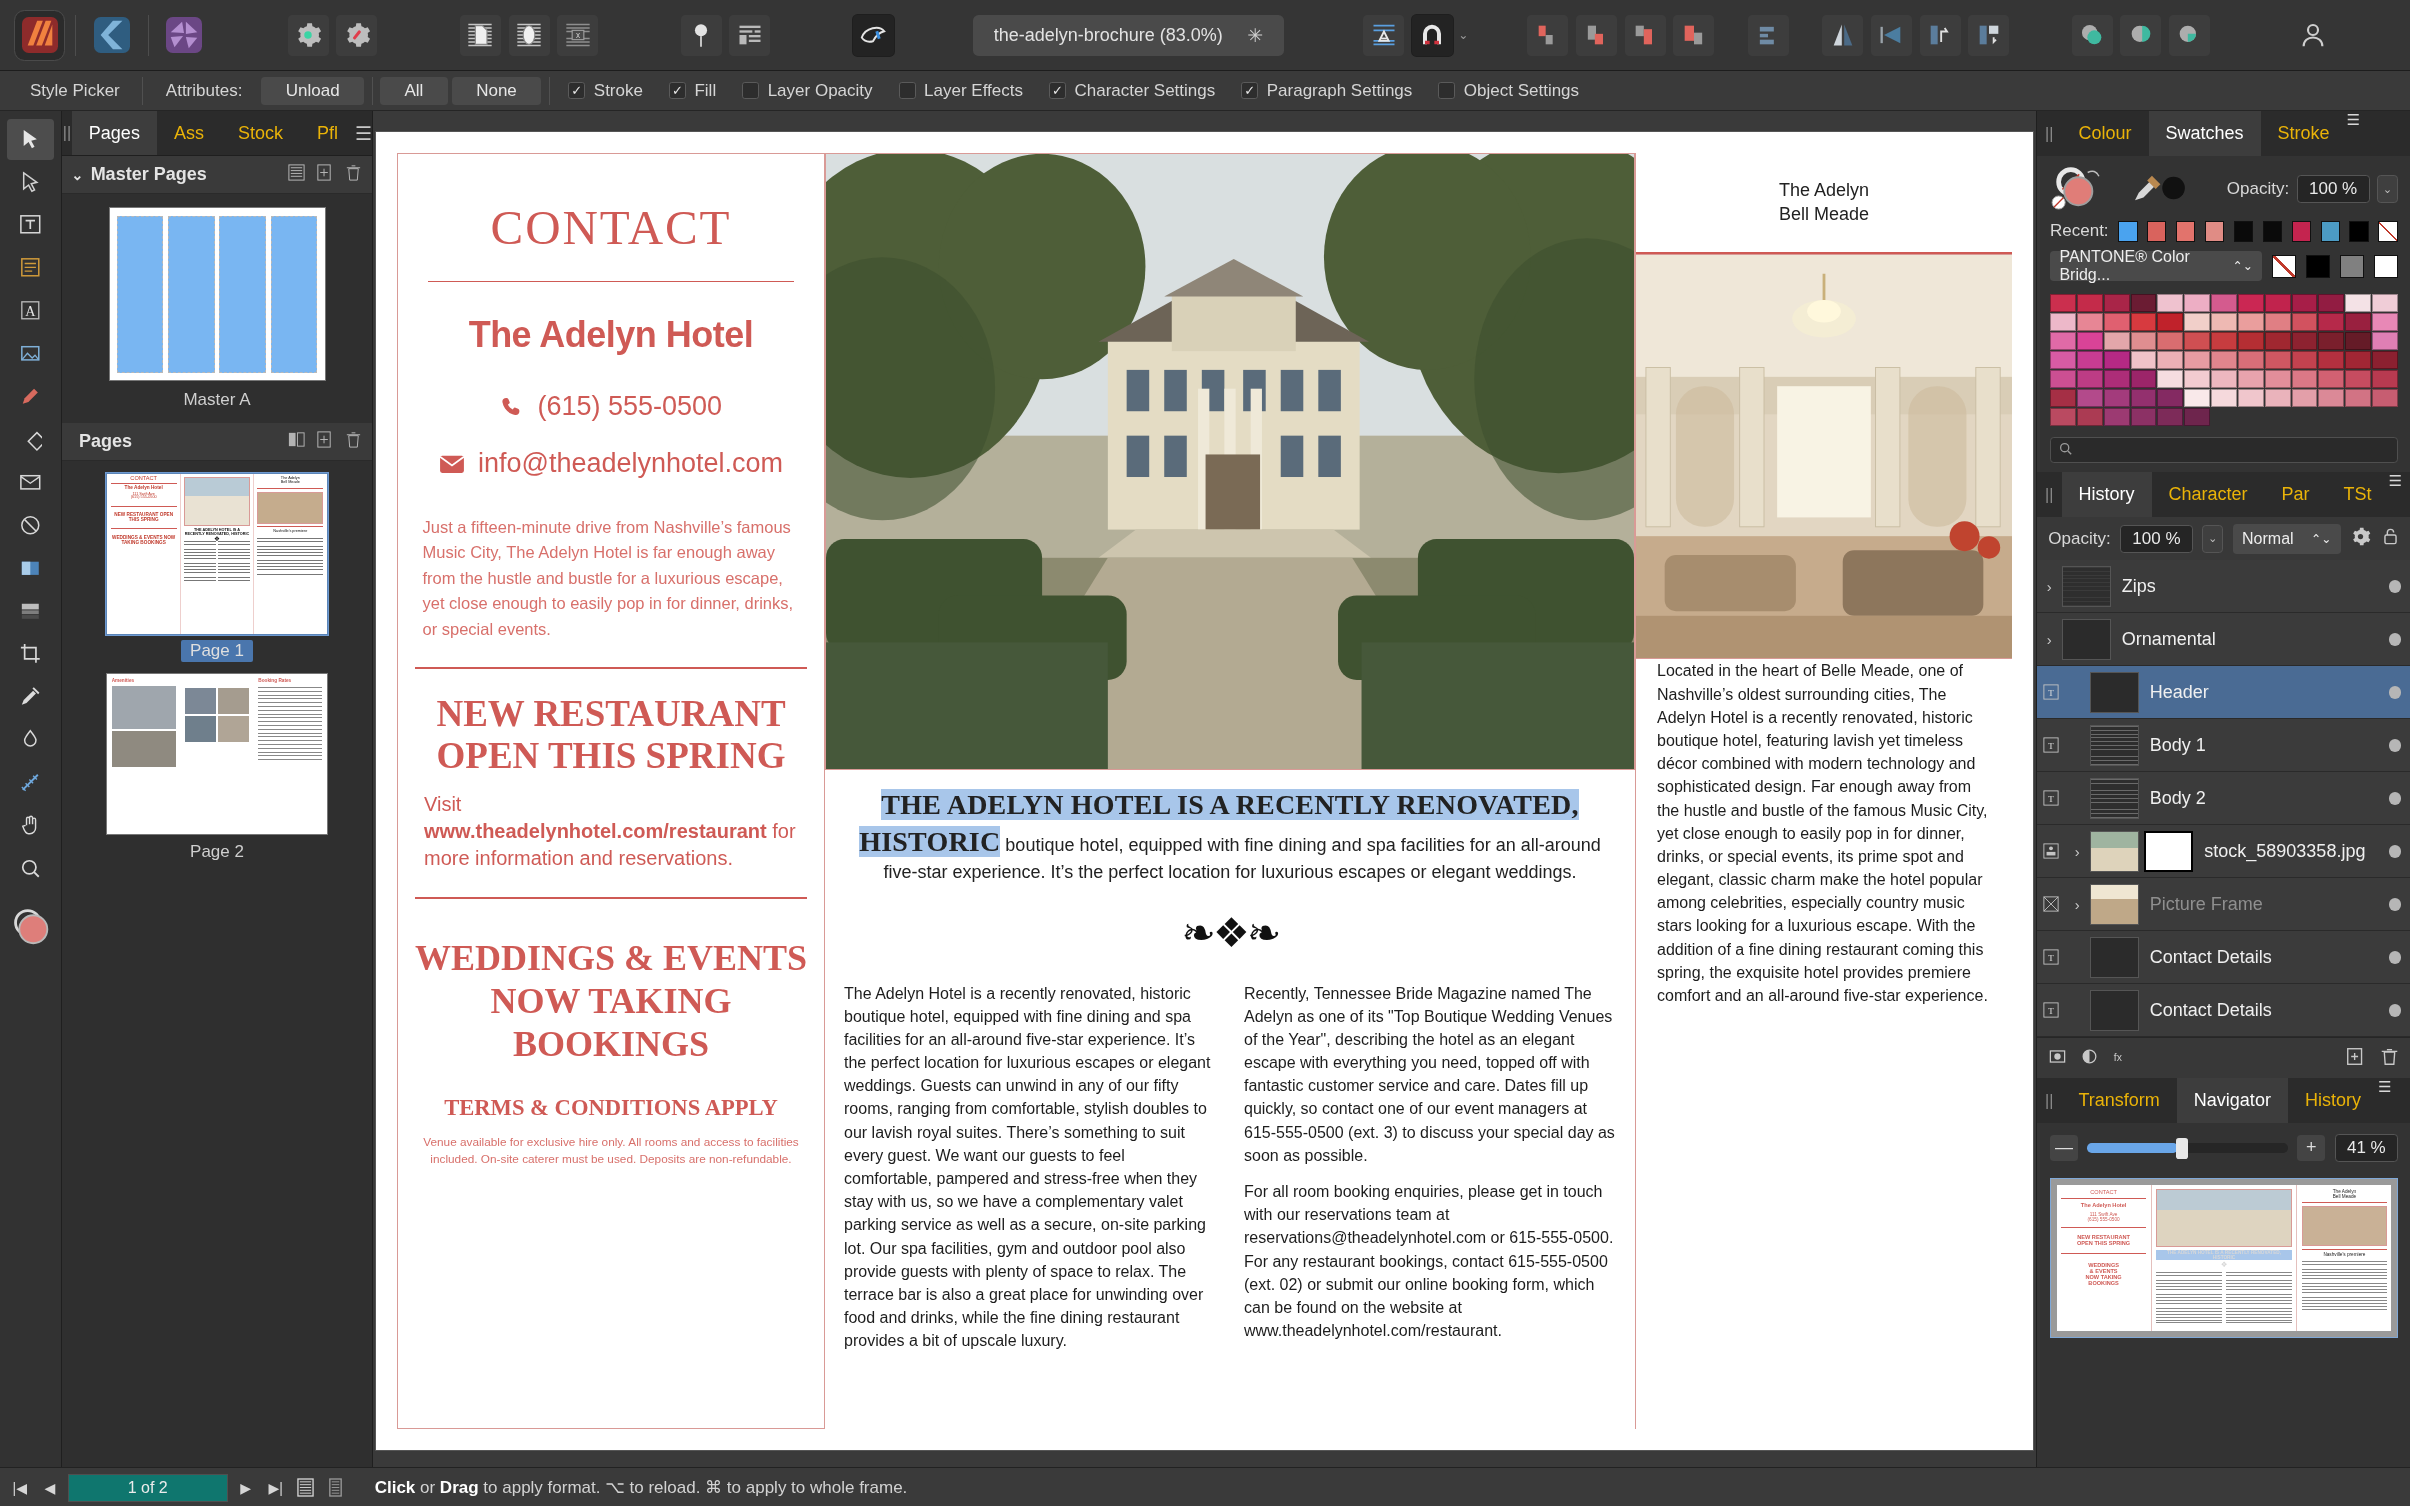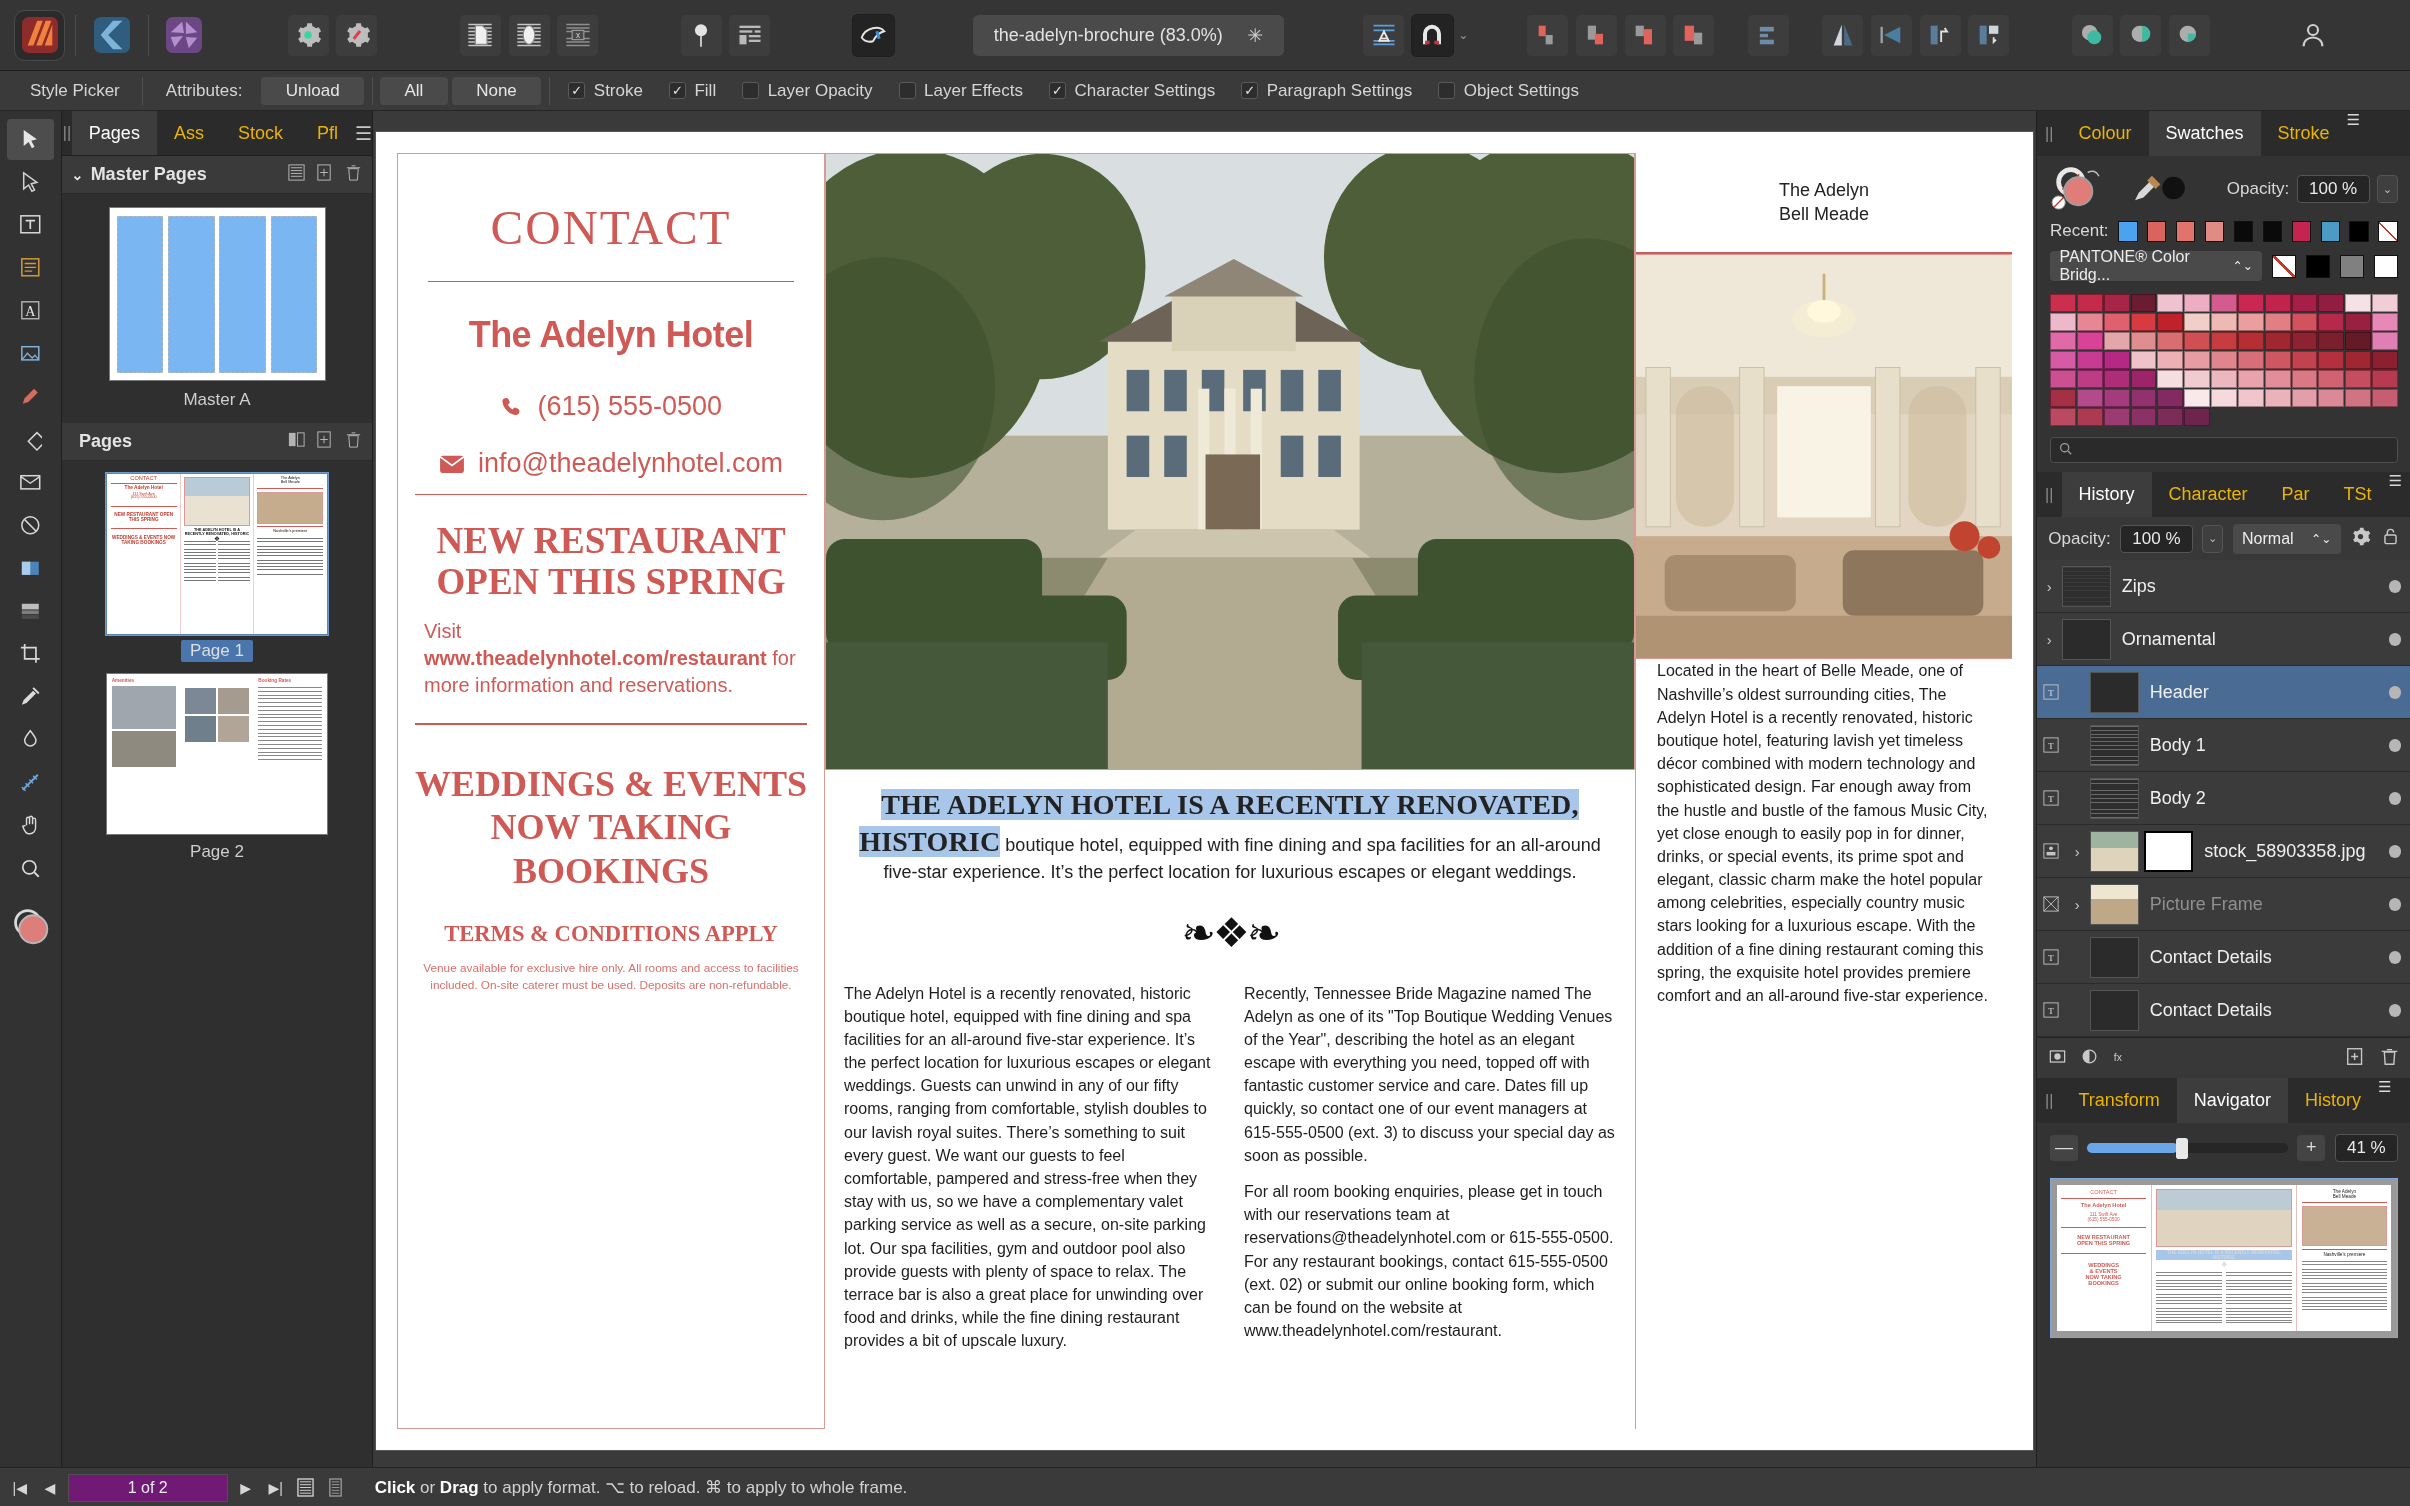--- a/index.html
+++ b/index.html
@@ -154,21 +154,21 @@
   .slider{flex:1;height:9.4px;background:#262626;border-radius:4.7px;position:relative;}
   .slider .fill{position:absolute;left:0;top:0;bottom:0;width:45%;background:#6aa6e8;border-radius:4.7px;}
   .slider .knob{position:absolute;left:44%;top:-5.6px;width:12.2px;height:21px;background:#e8e8e8;border-radius:2.8px;}
   .sqbtn{width:28px;height:26px;background:#444;border-radius:3.8px;display:flex;align-items:center;justify-content:center;color:#ddd;font-size:18px;}
   .navprev{margin:5.6px 13px 9.4px;height:160px;background:#9a9a9a;border:0.9px solid #7fa8d8;position:relative;overflow:hidden;}
 
   
   .statusbar{height:40px;background:#3a3a3a;border-top:0.9px solid #222;display:flex;align-items:center;
      padding:0 7.5px;font-size:17px;color:#dcdcdc;gap:5.6px;}
   .sb-btn{width:24.5px;display:flex;align-items:center;justify-content:center;color:#d6d6d6;font-size:14px;}
-  .pagefield{width:160px;height:28px;background:#701a75;border:0.9px solid #4f4f4f;display:flex;align-items:center;
+  .pagefield{width:160px;height:28px;background:#0f766e;border:0.9px solid #4f4f4f;display:flex;align-items:center;
      justify-content:center;font-size:16px;color:#ececec;}
   .hint{margin-left:21px;font-size:17px;color:#d2d2d2;}
   .hint b{color:#fff;}
 </style>
 </head>
 <body>
 
 <div class="app">
 
   <div class="toolbar">
@@ -701,20 +701,21 @@
           <div class="ci-row">
             <span class="gi">
               <svg width="26" height="22.6" viewBox="0 0 24 20">
                   <rect x="1" y="2" width="22" height="16" rx="2" fill="#cf5a55"></rect>
                   <path d="M1 3l11 8 11-8" fill="none" stroke="#fff" stroke-width="1.6"></path>
                 </svg>
             </span>
             <span>info@theadelynhotel.com</span>
           </div>
 
+          <div class="blurb">Just a fifteen-minute drive from Nashville’s famous Music City, The Adelyn Hotel is far enough away from the hustle and bustle for a luxurious escape, yet close enough to easily pop in for dinner, drinks, or special events.</div>
           <div class="hline" style="width:92%"></div>
 
           <div class="restaurant-h">NEW RESTAURANT OPEN THIS SPRING</div>
           <div class="restaurant-p">
             <span>Visit </span><b>www.theadelynhotel.com/restaurant</b><span> for more information and reservations.</span>
           </div>
           <div class="hline" style="width:92%"></div>
 
           <div class="wed-h">WEDDINGS &amp; EVENTS NOW TAKING BOOKINGS</div>
           <div class="terms">TERMS &amp; CONDITIONS APPLY</div>

